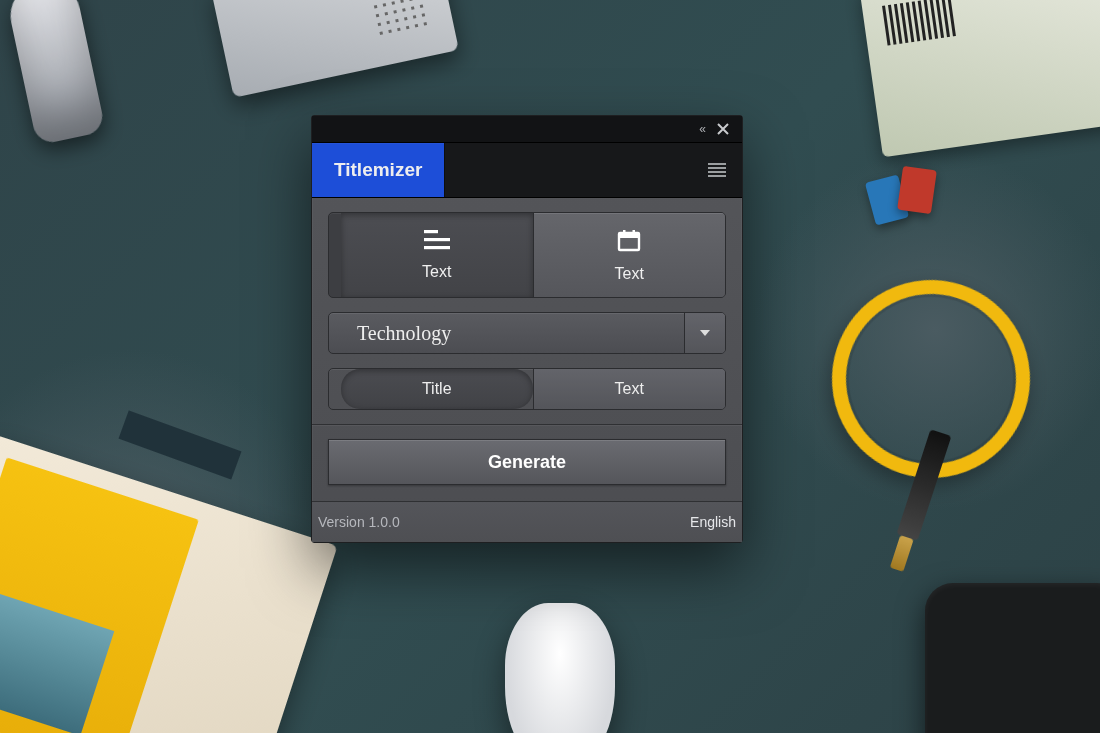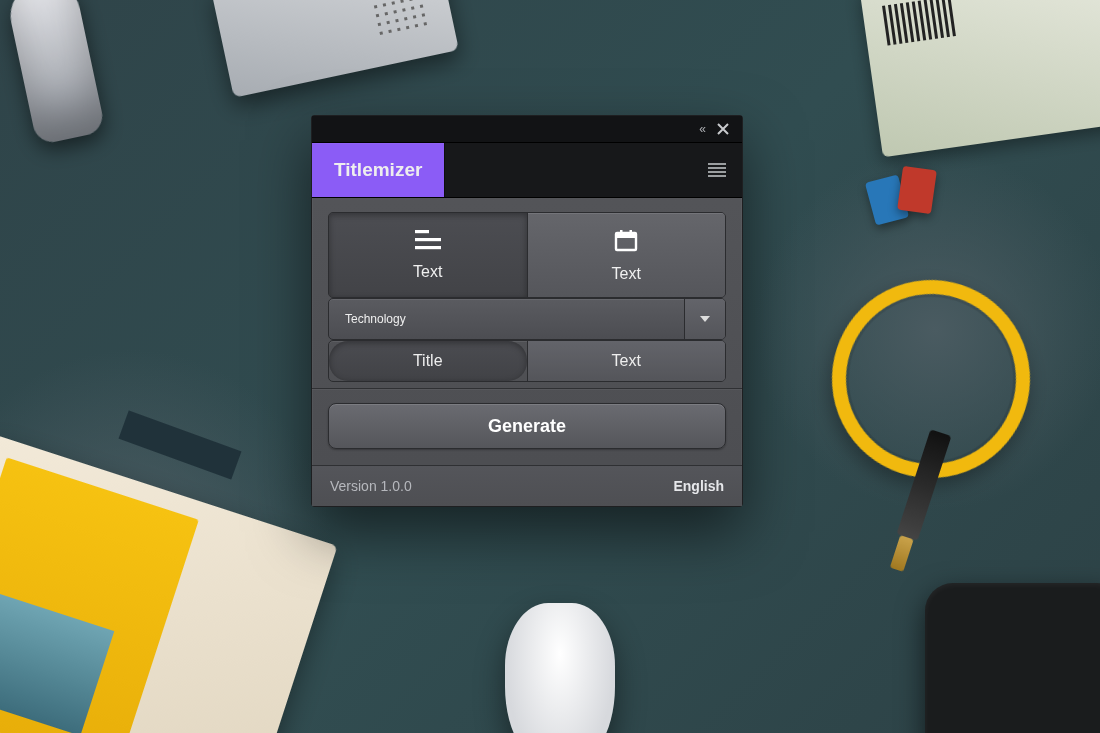--- a/index.html
+++ b/index.html
@@ -40,58 +40,58 @@
     border:1px solid #1e1f21;border-radius:3px;
     box-shadow:0 25px 60px rgba(0,0,0,.55), 0 0 0 1px rgba(255,255,255,.04) inset;
     color:#e8e8e8;
   }
   .sysbar{height:26px;background:#121315;display:flex;justify-content:flex-end;align-items:center;gap:14px;padding:0 12px;border-bottom:1px solid #000;}
   .sysbar span{color:#aeb0b4;cursor:default;}
   .sysbar .chev{font-size:12px;letter-spacing:-4px;}
   .sysbar .x svg{display:block;}
 
   .tabbar{height:54px;background:#17181a;display:flex;align-items:stretch;border-bottom:1px solid #000;}
-  .apptab{display:flex;align-items:center;padding:9px 22px;background:#8b5cf6;border-right:1px solid #0d0e0f;box-shadow:inset 0 1px 0 rgba(255,255,255,.04);}
+  .apptab{display:flex;align-items:flex-end;padding:16px 22px;background:#1d4ed8;border-right:1px solid #0d0e0f;box-shadow:inset 0 1px 0 rgba(255,255,255,.04);}
   .apptab span{font-weight:700;font-size:19px;color:#eee;}
   .tabbar .spacer{flex:1;}
   .menu-ic{display:flex;align-items:center;padding:0 16px;color:#b8bac0;}
 
   .body{padding:14px 16px 0;}
-  .row{}
+  .row{margin-bottom:14px;padding-left:12px;}
 
   
   .tabs3{display:flex;gap:0;border:1px solid #2b2c2f;border-radius:5px;overflow:hidden;background:#3d3e42;box-shadow:inset 0 1px 0 rgba(255,255,255,.06);}
   .tab3{flex:1;display:flex;flex-direction:column;align-items:center;justify-content:center;gap:9px;height:84px;border-left:1px solid #2b2c2f;cursor:pointer;
     background:linear-gradient(#65666b,#55565b);box-shadow:inset 0 1px 0 rgba(255,255,255,.1);}
   .tab3:first-child{border-left:none;}
   .tab3.active{background:linear-gradient(#4c4d52,#424347);box-shadow:inset 0 2px 6px rgba(0,0,0,.35);}
   .tab3 .lbl{font-size:16px;color:#f0f0f0;}
   .tab3 svg{fill:#fff;}
 
   
   .dd{display:flex;height:40px;border:1px solid #2b2c2f;border-radius:5px;overflow:hidden;background:linear-gradient(#5a5b60,#4c4d52);box-shadow:inset 0 1px 0 rgba(255,255,255,.08);cursor:pointer;}
-  .dd .val{flex:1;display:flex;align-items:center;padding:0 16px;font-size:12px;color:#eee;}
+  .dd .val{flex:1;display:flex;align-items:center;padding:0 16px;font-size:20px;color:#eee;font-family:Liberation Serif, serif;}
   .dd .car{width:40px;display:flex;align-items:center;justify-content:center;border-left:1px solid #2b2c2f;background:linear-gradient(#63646a,#54555a);}
   .dd .car svg{fill:#ddd;}
 
   
   .seg3{display:flex;border:1px solid #2b2c2f;border-radius:5px;overflow:hidden;height:40px;box-shadow:inset 0 1px 0 rgba(255,255,255,.08);}
   .seg{flex:1;display:flex;align-items:center;justify-content:center;font-size:16px;border-left:1px solid #2b2c2f;cursor:pointer;
     background:linear-gradient(#63646a,#54555a);color:#eee;}
   .seg:first-child{border-left:none;}
   .seg.active{background:linear-gradient(#4b4c51,#414246);box-shadow:inset 0 2px 6px rgba(0,0,0,.35);border-radius:19px;}
 
   .divider{height:1px;background:#2f3033;margin:6px -16px 14px;box-shadow:0 1px 0 rgba(255,255,255,.05);}
 
-  .gen{height:44px;border:1px solid #2b2c2f;border-radius:8px;display:flex;align-items:center;justify-content:center;
+  .gen{height:44px;border:1px solid #2b2c2f;border-radius:0;display:flex;align-items:center;justify-content:center;
     background:linear-gradient(#6a6b71,#55565b);box-shadow:inset 0 1px 0 rgba(255,255,255,.12),0 1px 2px rgba(0,0,0,.3);
     font-size:18px;font-weight:700;color:#fff;cursor:pointer;margin-bottom:16px;}
 
-  .footer{display:flex;justify-content:space-between;align-items:center;height:40px;padding:0 18px;border-top:1px solid #2f3033;background:linear-gradient(#54555a,#4e4f53);color:#b6b8bd;font-size:14px;}
-  .footer .lang{color:#e6e7ea;cursor:pointer;font-weight:bold;}
+  .footer{display:flex;justify-content:space-between;align-items:center;height:40px;padding:0 6px;border-top:1px solid #2f3033;background:linear-gradient(#54555a,#4e4f53);color:#b6b8bd;font-size:14px;}
+  .footer .lang{color:#e6e7ea;cursor:pointer;}
 </style>
 </head>
 <body>
 
 <div class="prop box-tr"></div>
 <div class="prop speaker"></div>
 <div class="prop mic"></div>
 <div class="prop sd">
     <div class="card c1"></div>
     <div class="card c2"></div>

